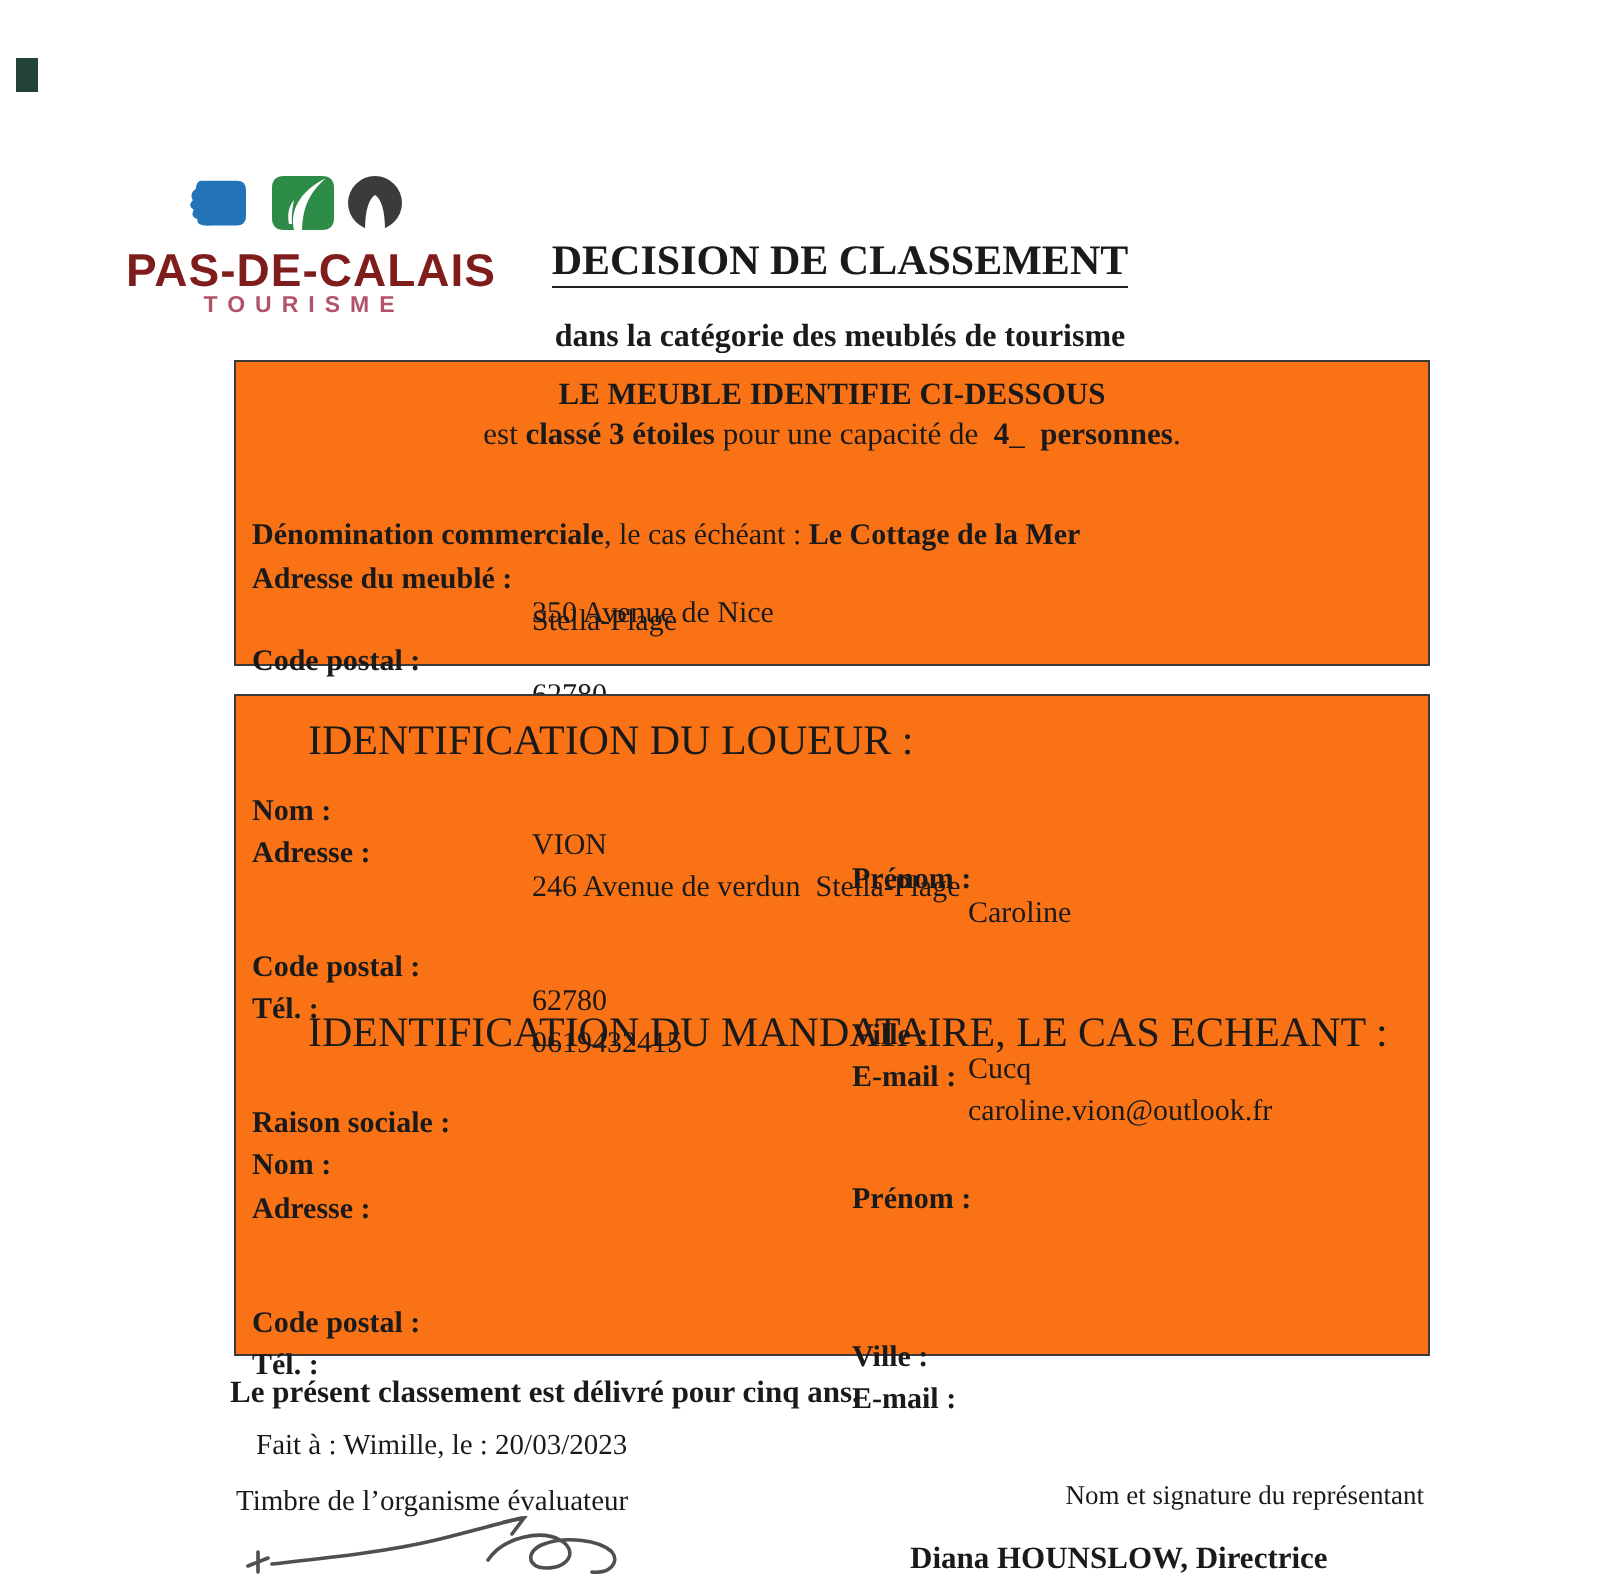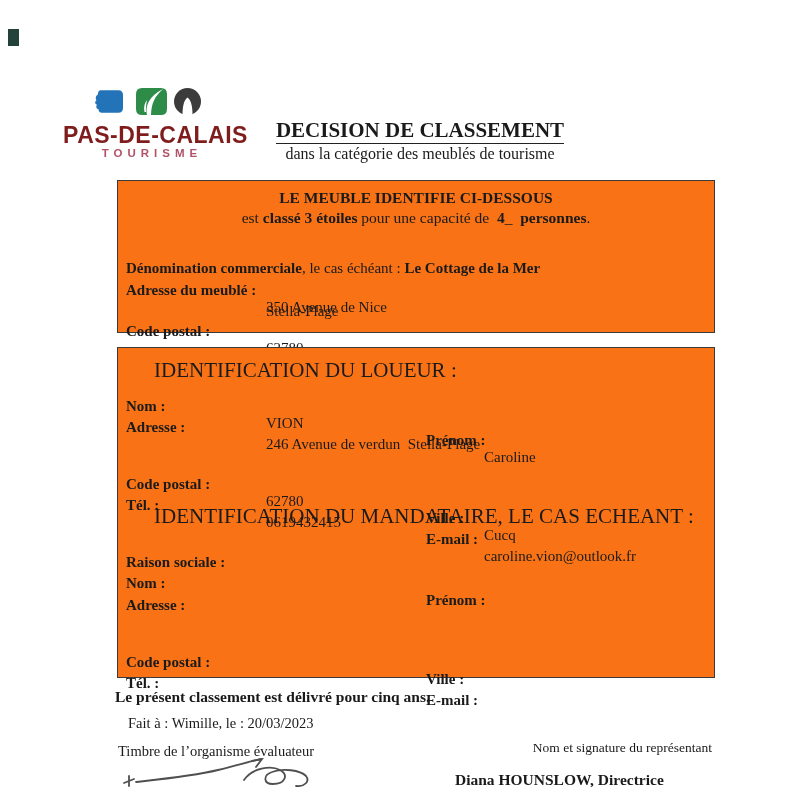--- a/index.html
+++ b/index.html
@@ -19,21 +19,21 @@
   .logo-tagline {
     position:absolute; left:63px; top:147px; width:178px; text-align:center;
     font-family:"Liberation Sans", sans-serif; font-weight:600; font-size:11.5px;
     letter-spacing:5px; color:#b15469; white-space:nowrap;
   }
   .logo-ic { position:absolute; }
   
   .hdr { position:absolute; left:220px; top:118px; width:400px; text-align:center; white-space:nowrap; }
   .hdr .title { font-size:21px; font-weight:bold; }
   .hdr .title span { border-bottom:1.6px solid #222; padding-bottom:1px; }
-  .hdr .subtitle { font-size:16px; font-weight:normal; margin-top:2px; }
+  .hdr .subtitle { font-size:16px; font-weight:bold; margin-top:17px; }
   
   .box { position:absolute; left:117px; width:596px; border:1.6px solid #3a3a3a; background:#f97316; }
   #box1 { top:180px; height:151px; }
   #box2 { top:347px; height:329px; }
   .center { position:absolute; left:0; width:100%; text-align:center; font-size:15.5px; white-space:pre; }
   .row { position:absolute; left:0; width:100%; height:20px; font-size:15px; white-space:pre; }
   .lbl  { position:absolute; left:8px;  font-weight:bold; white-space:pre; }
   .val  { position:absolute; left:148px; white-space:pre; }
   .lbl2 { position:absolute; left:308px; font-weight:bold; white-space:pre; }
   .val2 { position:absolute; left:366px; white-space:pre; }

